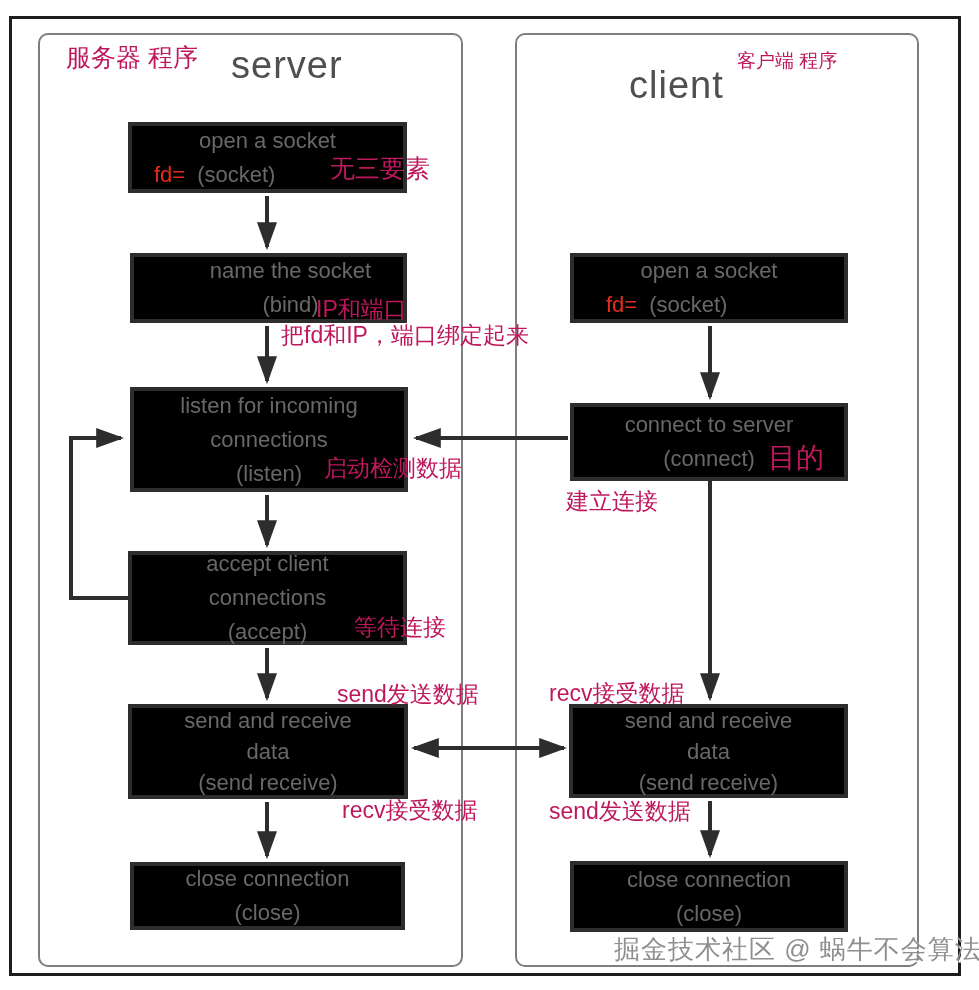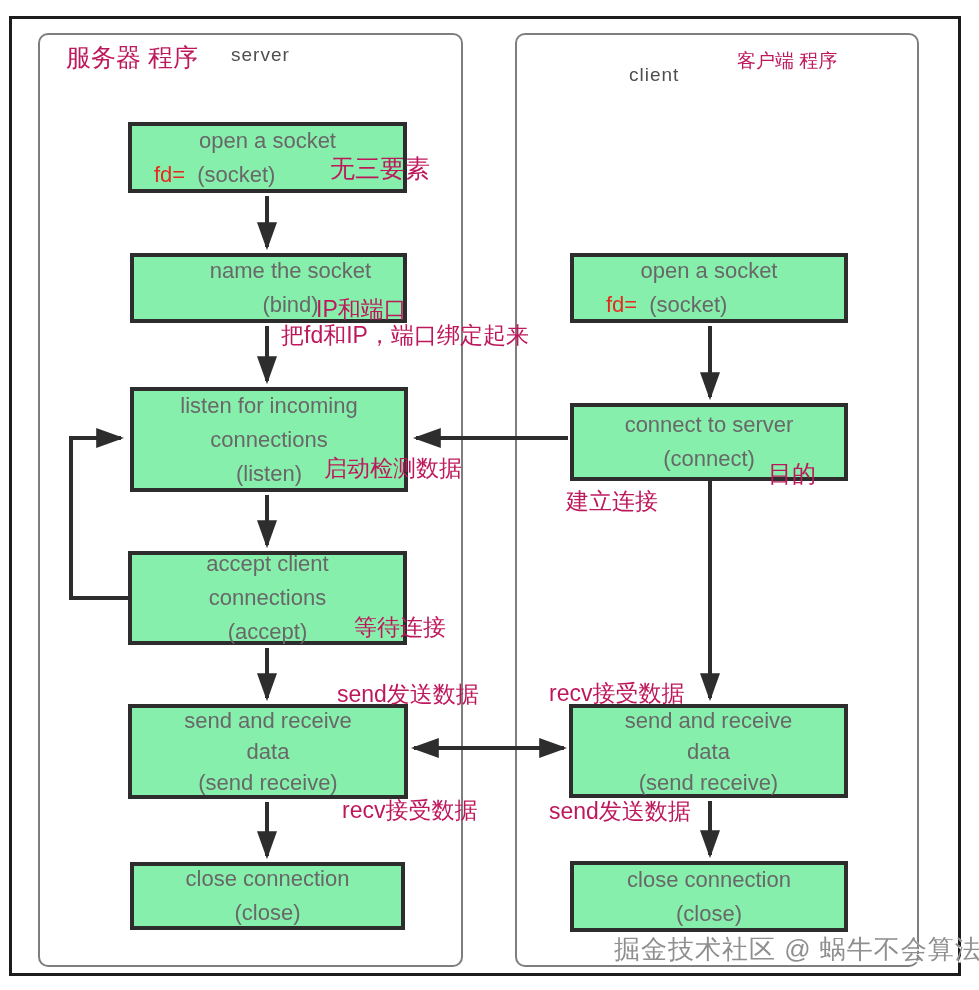--- a/index.html
+++ b/index.html
@@ -11,25 +11,25 @@
     position:absolute;left:9px;top:16px;width:952px;height:960px;
     border:3px solid #1c1c1c;box-sizing:border-box;background:#ffffff;
   }
   .panel{
     position:absolute;border:2px solid #7e7e7e;border-radius:10px;
     box-sizing:border-box;background:#ffffff;
   }
   .panel.server{left:38px;top:33px;width:425px;height:934px;}
   .panel.client{left:515px;top:33px;width:404px;height:934px;}
   .title{
-    position:absolute;color:#4f4f4f;font-size:19px;letter-spacing:1px;white-space:nowrap;
+    position:absolute;color:#4f4f4f;font-size:38px;letter-spacing:1px;white-space:nowrap;
   }
   .arrows{position:absolute;left:0;top:0;width:979px;height:990px;pointer-events:none;}
   .node{
-    position:absolute;border:4px solid #2d2d2d;box-sizing:border-box;background:#86efac;
+    position:absolute;border:4px solid #2d2d2d;box-sizing:border-box;background:#000000;
     display:flex;flex-direction:column;justify-content:center;align-items:center;
     color:#686868;font-size:22px;line-height:34px;text-align:center;
   }
   .nl{white-space:nowrap;}
   .nl.shift{align-self:flex-start;text-align:left;}
   .red{color:#e32c1e;}
   .gap{margin-left:12px;}
   .note{
     position:absolute;color:#be185d;font-size:23px;white-space:nowrap;line-height:1.1;
   }
@@ -131,20 +131,20 @@
     <div class="nl">(close)</div>
   </div>
 
   <div class="note" style="left:330px;top:155px;font-size:25px;">无三要素</div>
   <div class="note" style="left:316px;top:297px;">IP和端口</div>
   <div class="note" style="left:281px;top:323px;">把fd和IP，端口绑定起来</div>
   <div class="note" style="left:324px;top:456px;">启动检测数据</div>
   <div class="note" style="left:330px;top:615px;margin-left:24px;">等待连接</div>
   <div class="note" style="left:337px;top:682px;">send发送数据</div>
   <div class="note" style="left:342px;top:798px;">recv接受数据</div>
-  <div class="note" style="left:768px;top:443px;font-size:24px;margin-top:18px;">目的</div>
+  <div class="note" style="left:768px;top:443px;font-size:28px;">目的</div>
   <div class="note" style="left:566px;top:489px;">建立连接</div>
   <div class="note" style="left:549px;top:681px;">recv接受数据</div>
   <div class="note" style="left:549px;top:799px;">send发送数据</div>
 
   <div class="watermark">掘金技术社区 @ 蜗牛不会算法</div>
 
 </div>
 
 </body></html>

